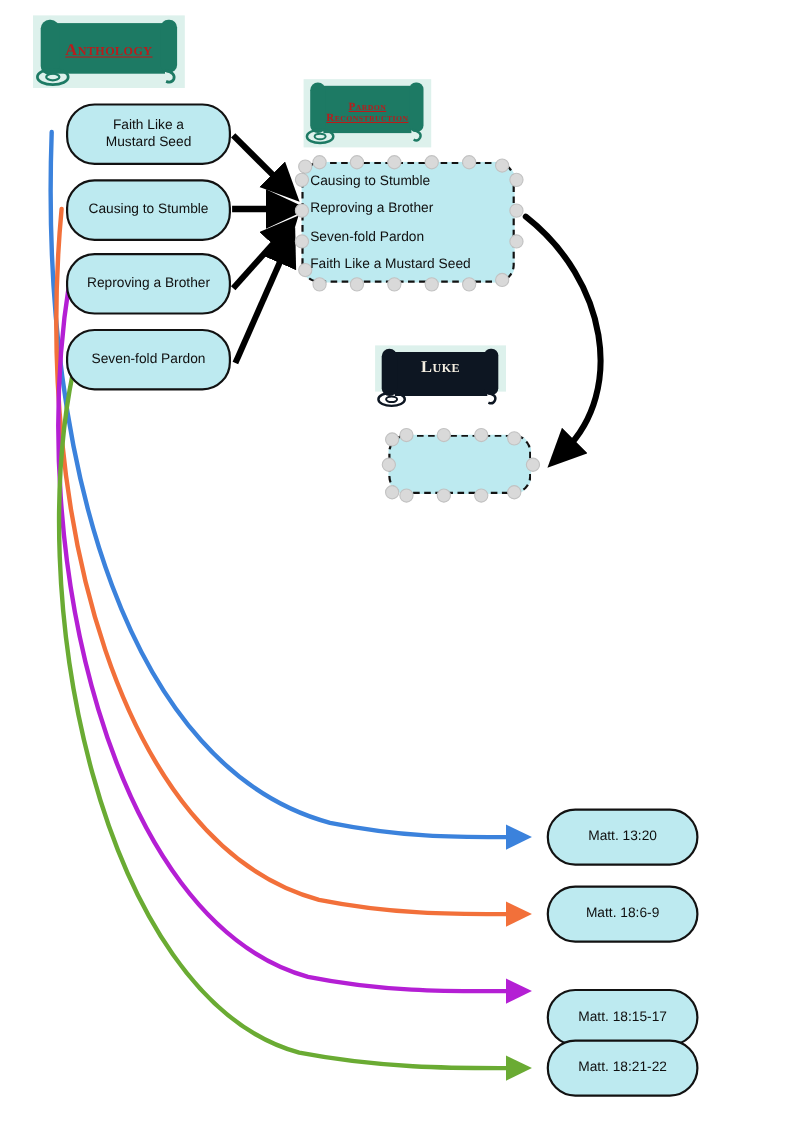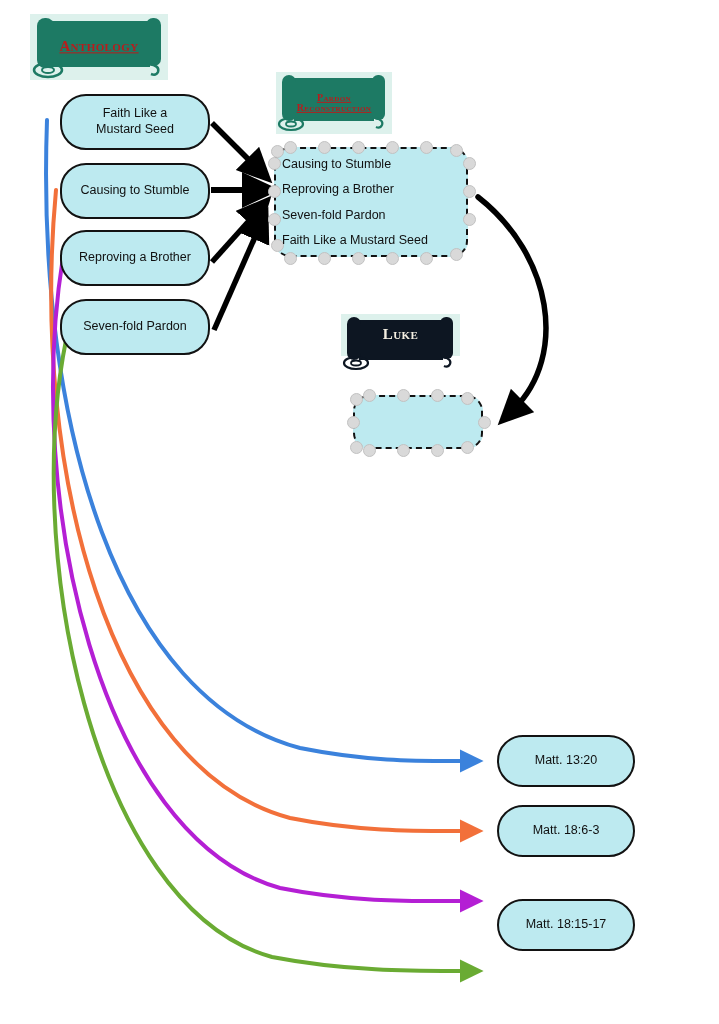--- a/index.html
+++ b/index.html
@@ -246,18 +246,19 @@
     <div class="bead" style="left:84px;  top:55px;"></div>
     <div class="bead" style="left:114px; top:52px;"></div>
     <div class="bead" style="left:3px;   top:52px;"></div>
     <div class="bead" style="left:0px;   top:27px;"></div>
     <div class="bead" style="left:131px; top:27px;"></div>
   </div>
 
 
   <div class="node" style="left:497px; top:735px; width:138px; height:52px;">Matt. 13:20</div>
 
-  <div class="node" style="left:497px; top:805px; width:138px; height:52px;">Matt. 18:6-3</div>
+  <div class="node" style="left:497px; top:805px; width:138px; height:52px;">Matt. 18:6-9</div>
 
   <div class="node" style="left:497px; top:875px; width:138px; height:52px;margin-top:24px;">Matt. 18:15-17</div>
 
+  <div class="node" style="left:497px; top:945px; width:138px; height:52px;">Matt. 18:21-22</div>
 
 </div>
 
 </body></html>

